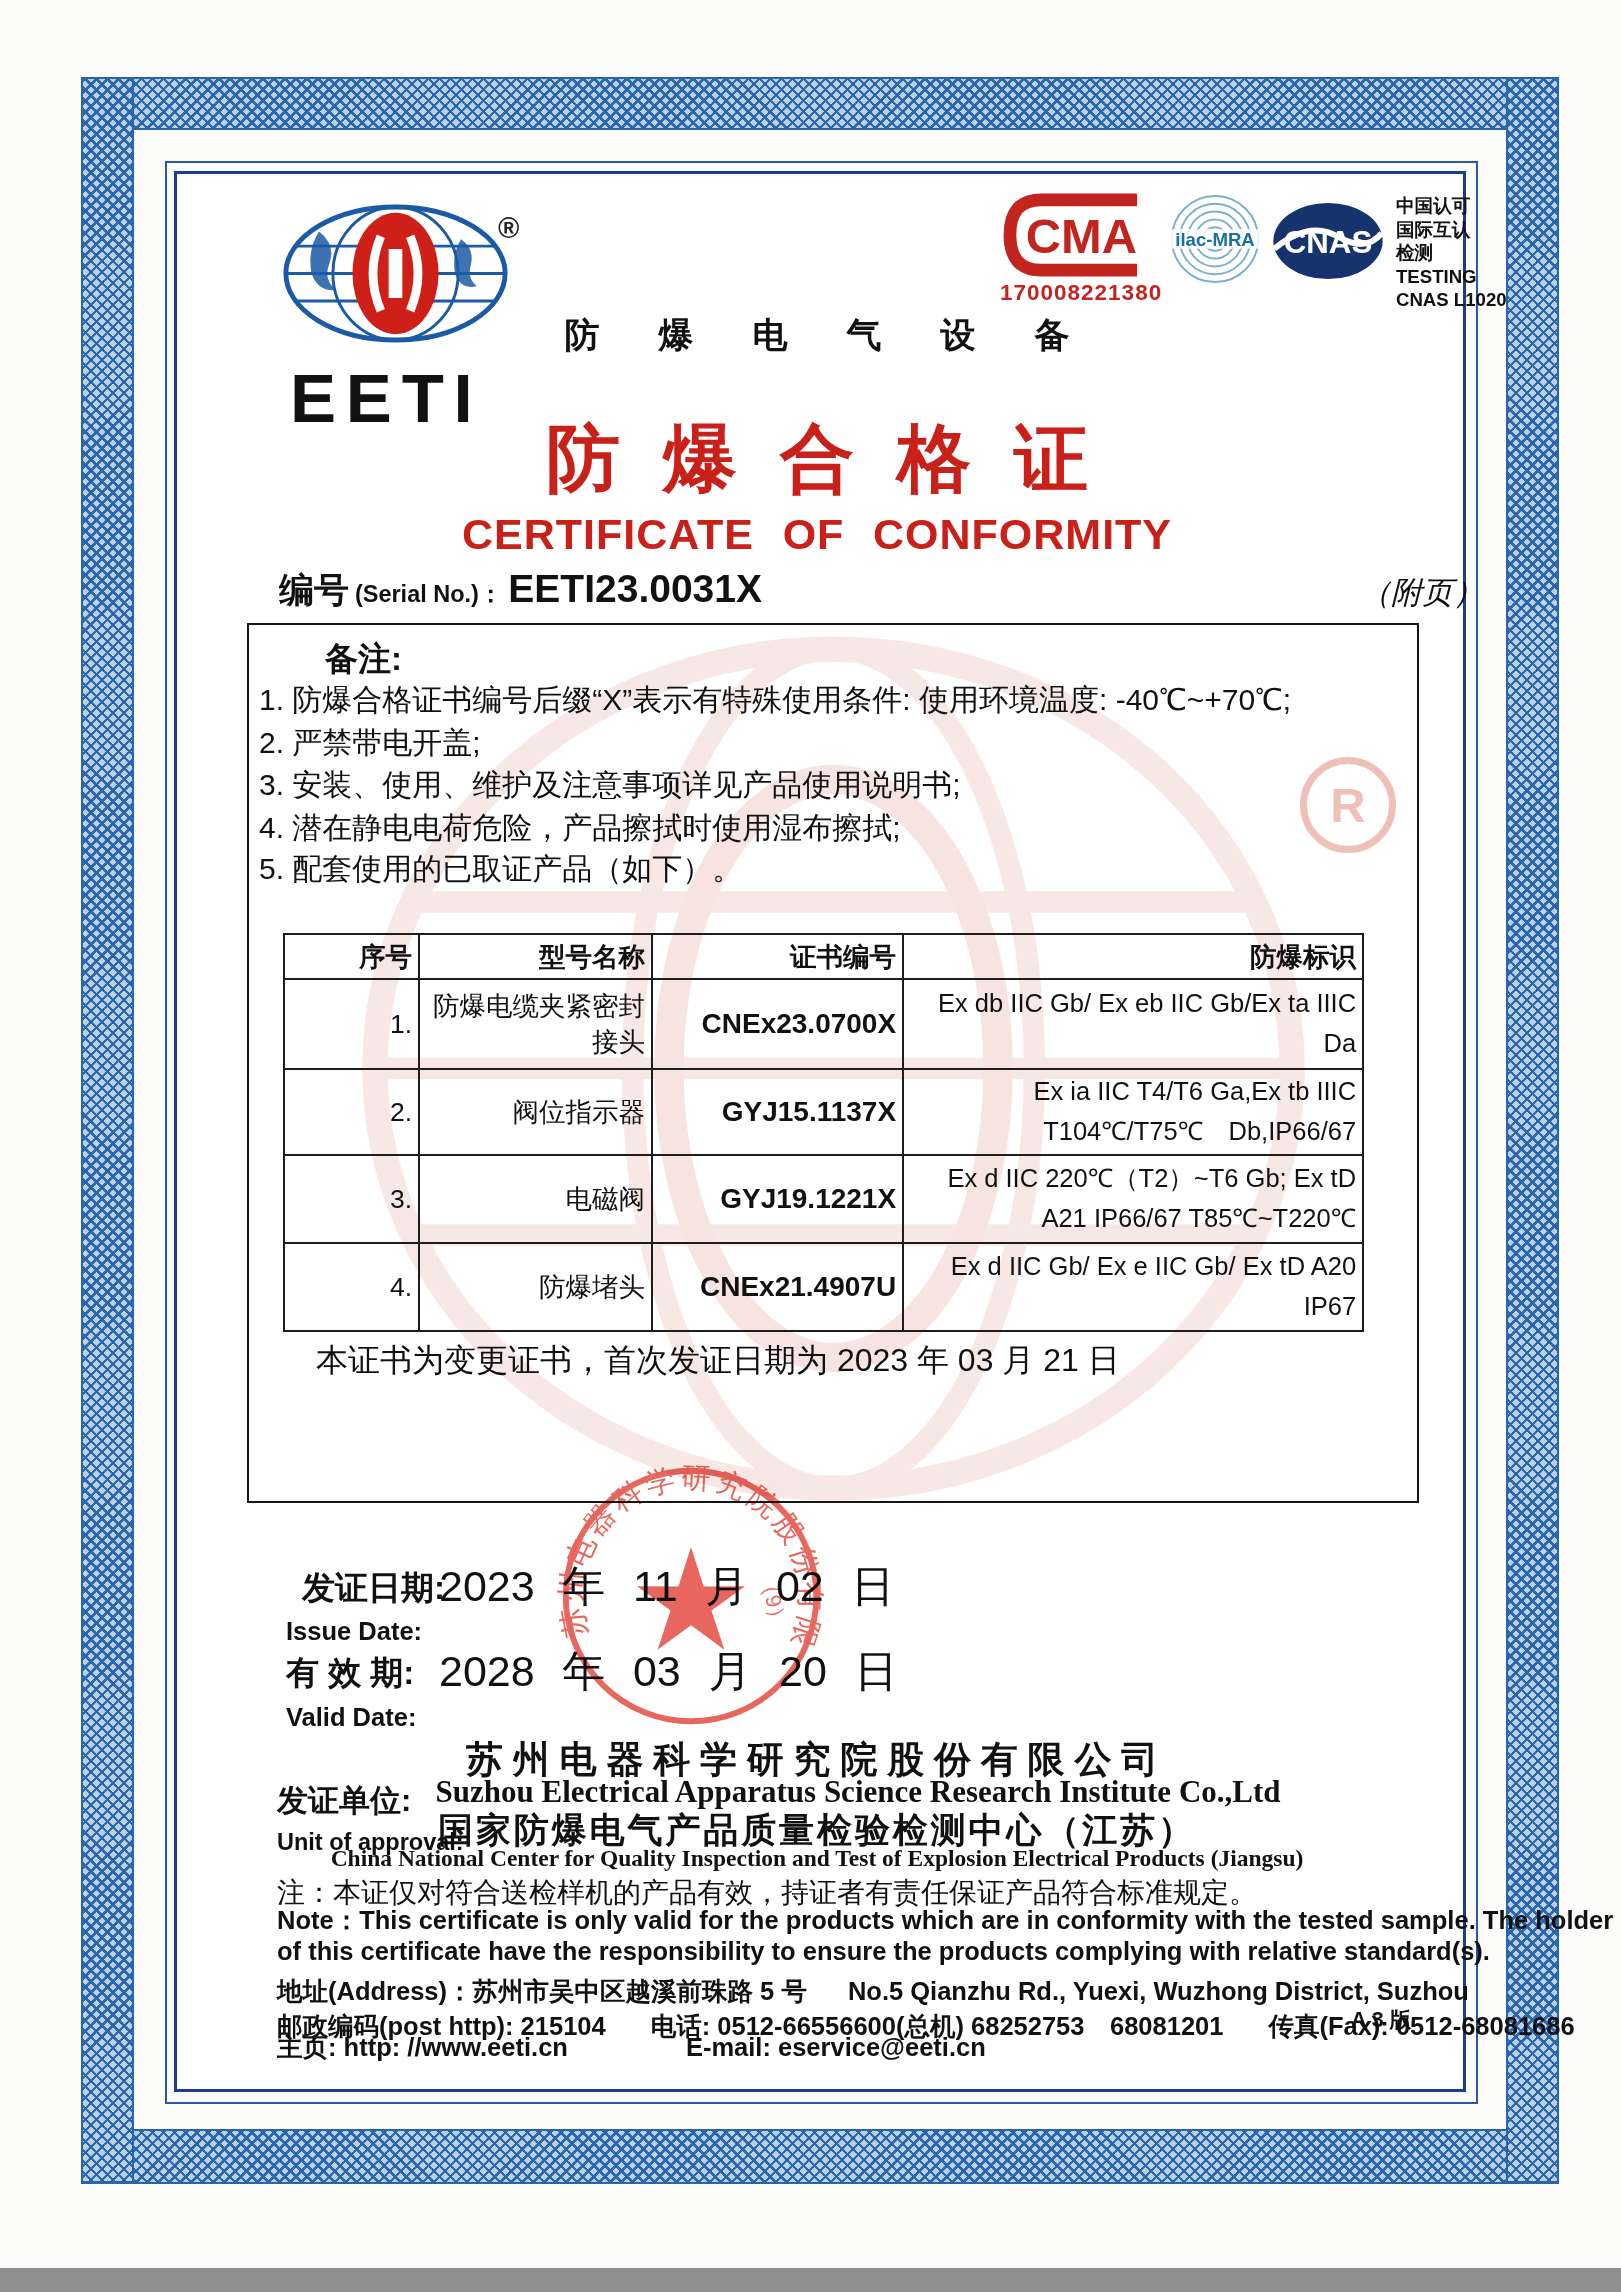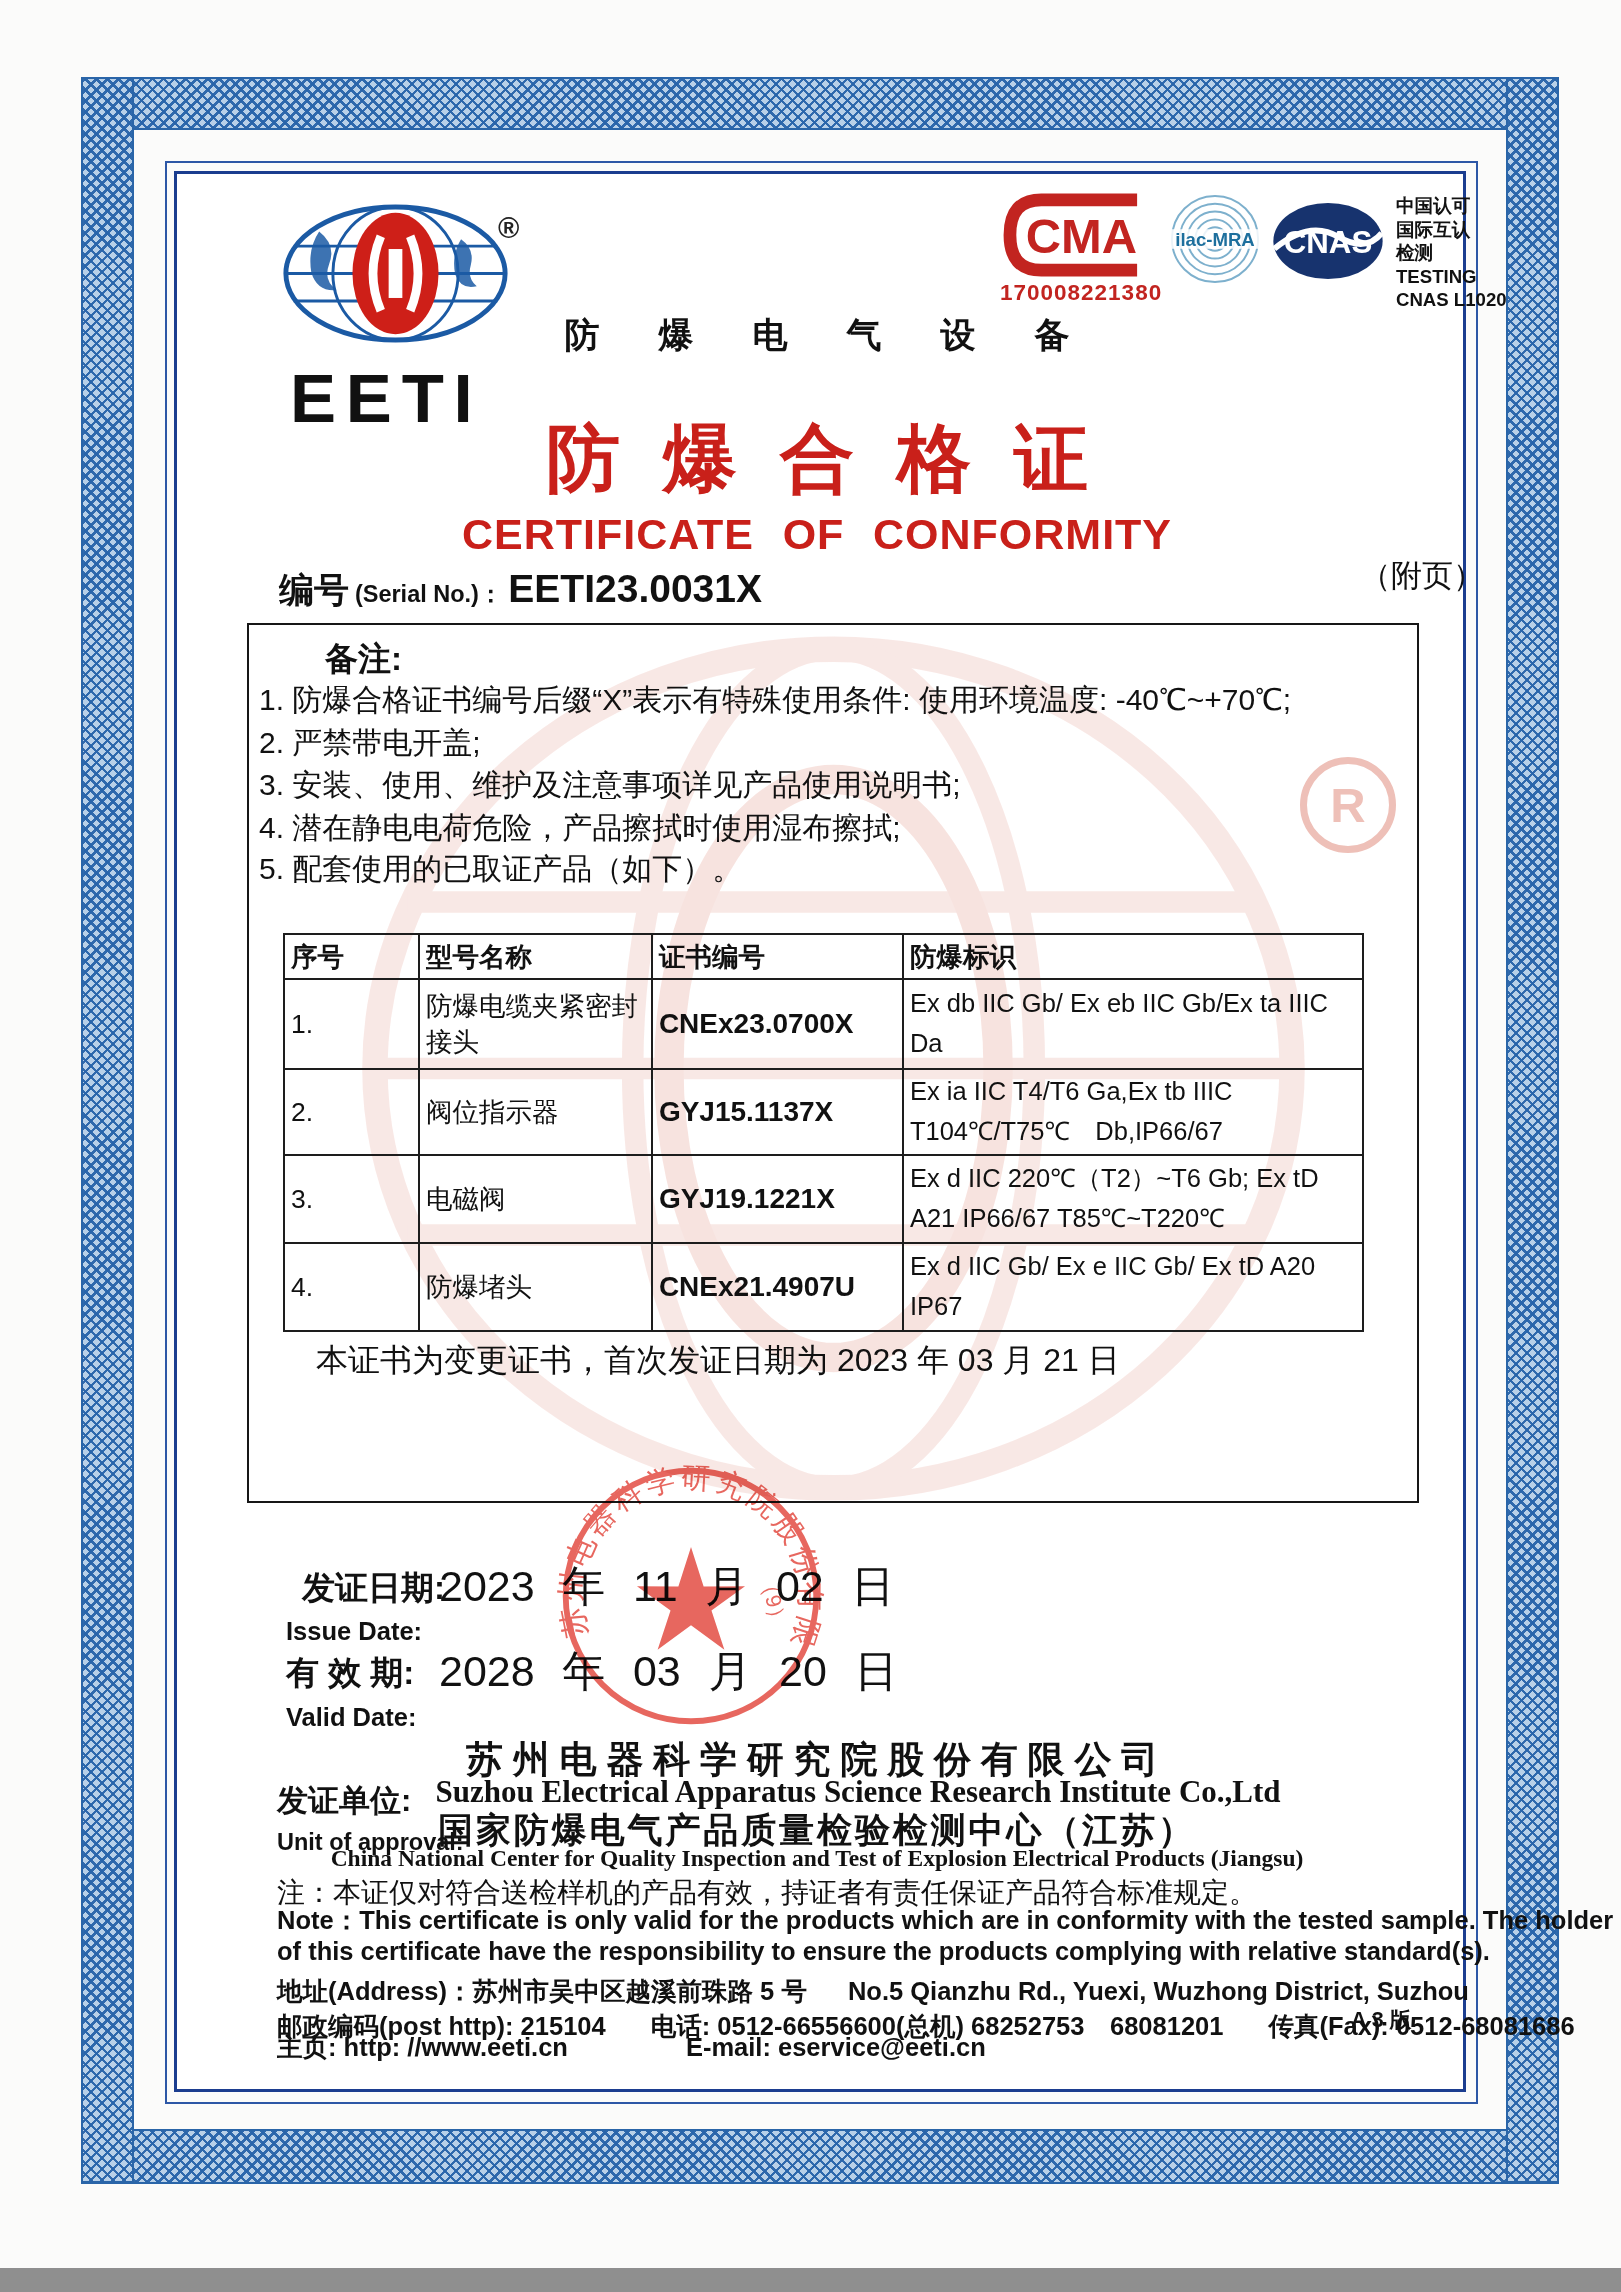--- a/index.html
+++ b/index.html
@@ -25,21 +25,21 @@
   .en-title{font-size:43px;font-weight:700;letter-spacing:1px;word-spacing:15.7px;}
   .serial-row{display:flex;align-items:baseline;}
   .serial-cn{font-size:35px;font-weight:700;}
   .serial-en{font-size:23.5px;font-weight:700;margin:0 5.9px;}
   .serial-val{font-size:39px;font-weight:700;}
   .appendix{font-size:31px;}
   .notes-box{position:absolute;left:247px;top:623px;width:1168px;height:876px;border:2.9px solid #161616;}
   .note-head{font-size:33px;font-weight:600;}
   .note-item{font-size:30px;white-space:nowrap;}
   table.prod{border-collapse:collapse;table-layout:fixed;width:1079px;}
-  table.prod th,table.prod td{border:2px solid #1d1d1d;text-align:left;vertical-align:middle;padding:0 5.9px;}
+  table.prod th,table.prod td{border:2px solid #1d1d1d;text-align:right;vertical-align:middle;padding:0 5.9px;}
   table.prod th{font-size:26.5px;font-weight:600;height:43px;}
   td.c-no{font-size:26.5px;}
   td.c-name{font-size:26.5px;}
   td.c-cert{font-size:28px;font-weight:600;}
   td.c-mark{font-size:25.5px;line-height:1.55;}
   .statement{font-size:32px;}
   .dlabel{font-size:33px;font-weight:700;}
   .dlabel-en{font-size:25.5px;font-weight:700;}
   .dval{font-size:43px;word-spacing:15.7px;}
   .org-cn1{font-size:37px;font-weight:800;letter-spacing:9.8px;}
@@ -125,21 +125,21 @@
 
   <div class="abs center-band cn-product" style="top:312px;">防爆电气设备</div>
   <div class="abs center-band cn-title red" style="top:410px;">防爆合格证</div>
   <div class="abs center-band en-title red" style="top:510px;">CERTIFICATE OF CONFORMITY</div>
 
   <div class="abs serial-row" style="left:279px;top:567px;text-align:center;">
     <span class="serial-cn">编号</span>
     <span class="serial-en">(Serial  No.)：</span>
     <span class="serial-val">EETI23.0031X</span>
   </div>
-  <div class="abs appendix" style="left:1360px;top:555px;">（附页）</div>
+  <div class="abs appendix" style="left:1360px;top:572px;font-style:italic;">（附页）</div>
 
   <div class="notes-box"></div>
   <div class="abs note-head" style="left:325px;top:637px;">备注:</div>
   <div class="abs note-item" style="left:259px;top:680px;">1. 防爆合格证书编号后缀“X”表示有特殊使用条件: 使用环境温度: -40℃~+70℃;</div>
   <div class="abs note-item" style="left:259px;top:723px;">2. 严禁带电开盖;</div>
   <div class="abs note-item" style="left:259px;top:765px;">3. 安装、使用、维护及注意事项详见产品使用说明书;</div>
   <div class="abs note-item" style="left:259px;top:808px;">4. 潜在静电电荷危险，产品擦拭时使用湿布擦拭;</div>
   <div class="abs note-item" style="left:259px;top:849px;">5. 配套使用的已取证产品（如下）。</div>
 
   <table class="prod abs" style="left:283px;top:933px;">

